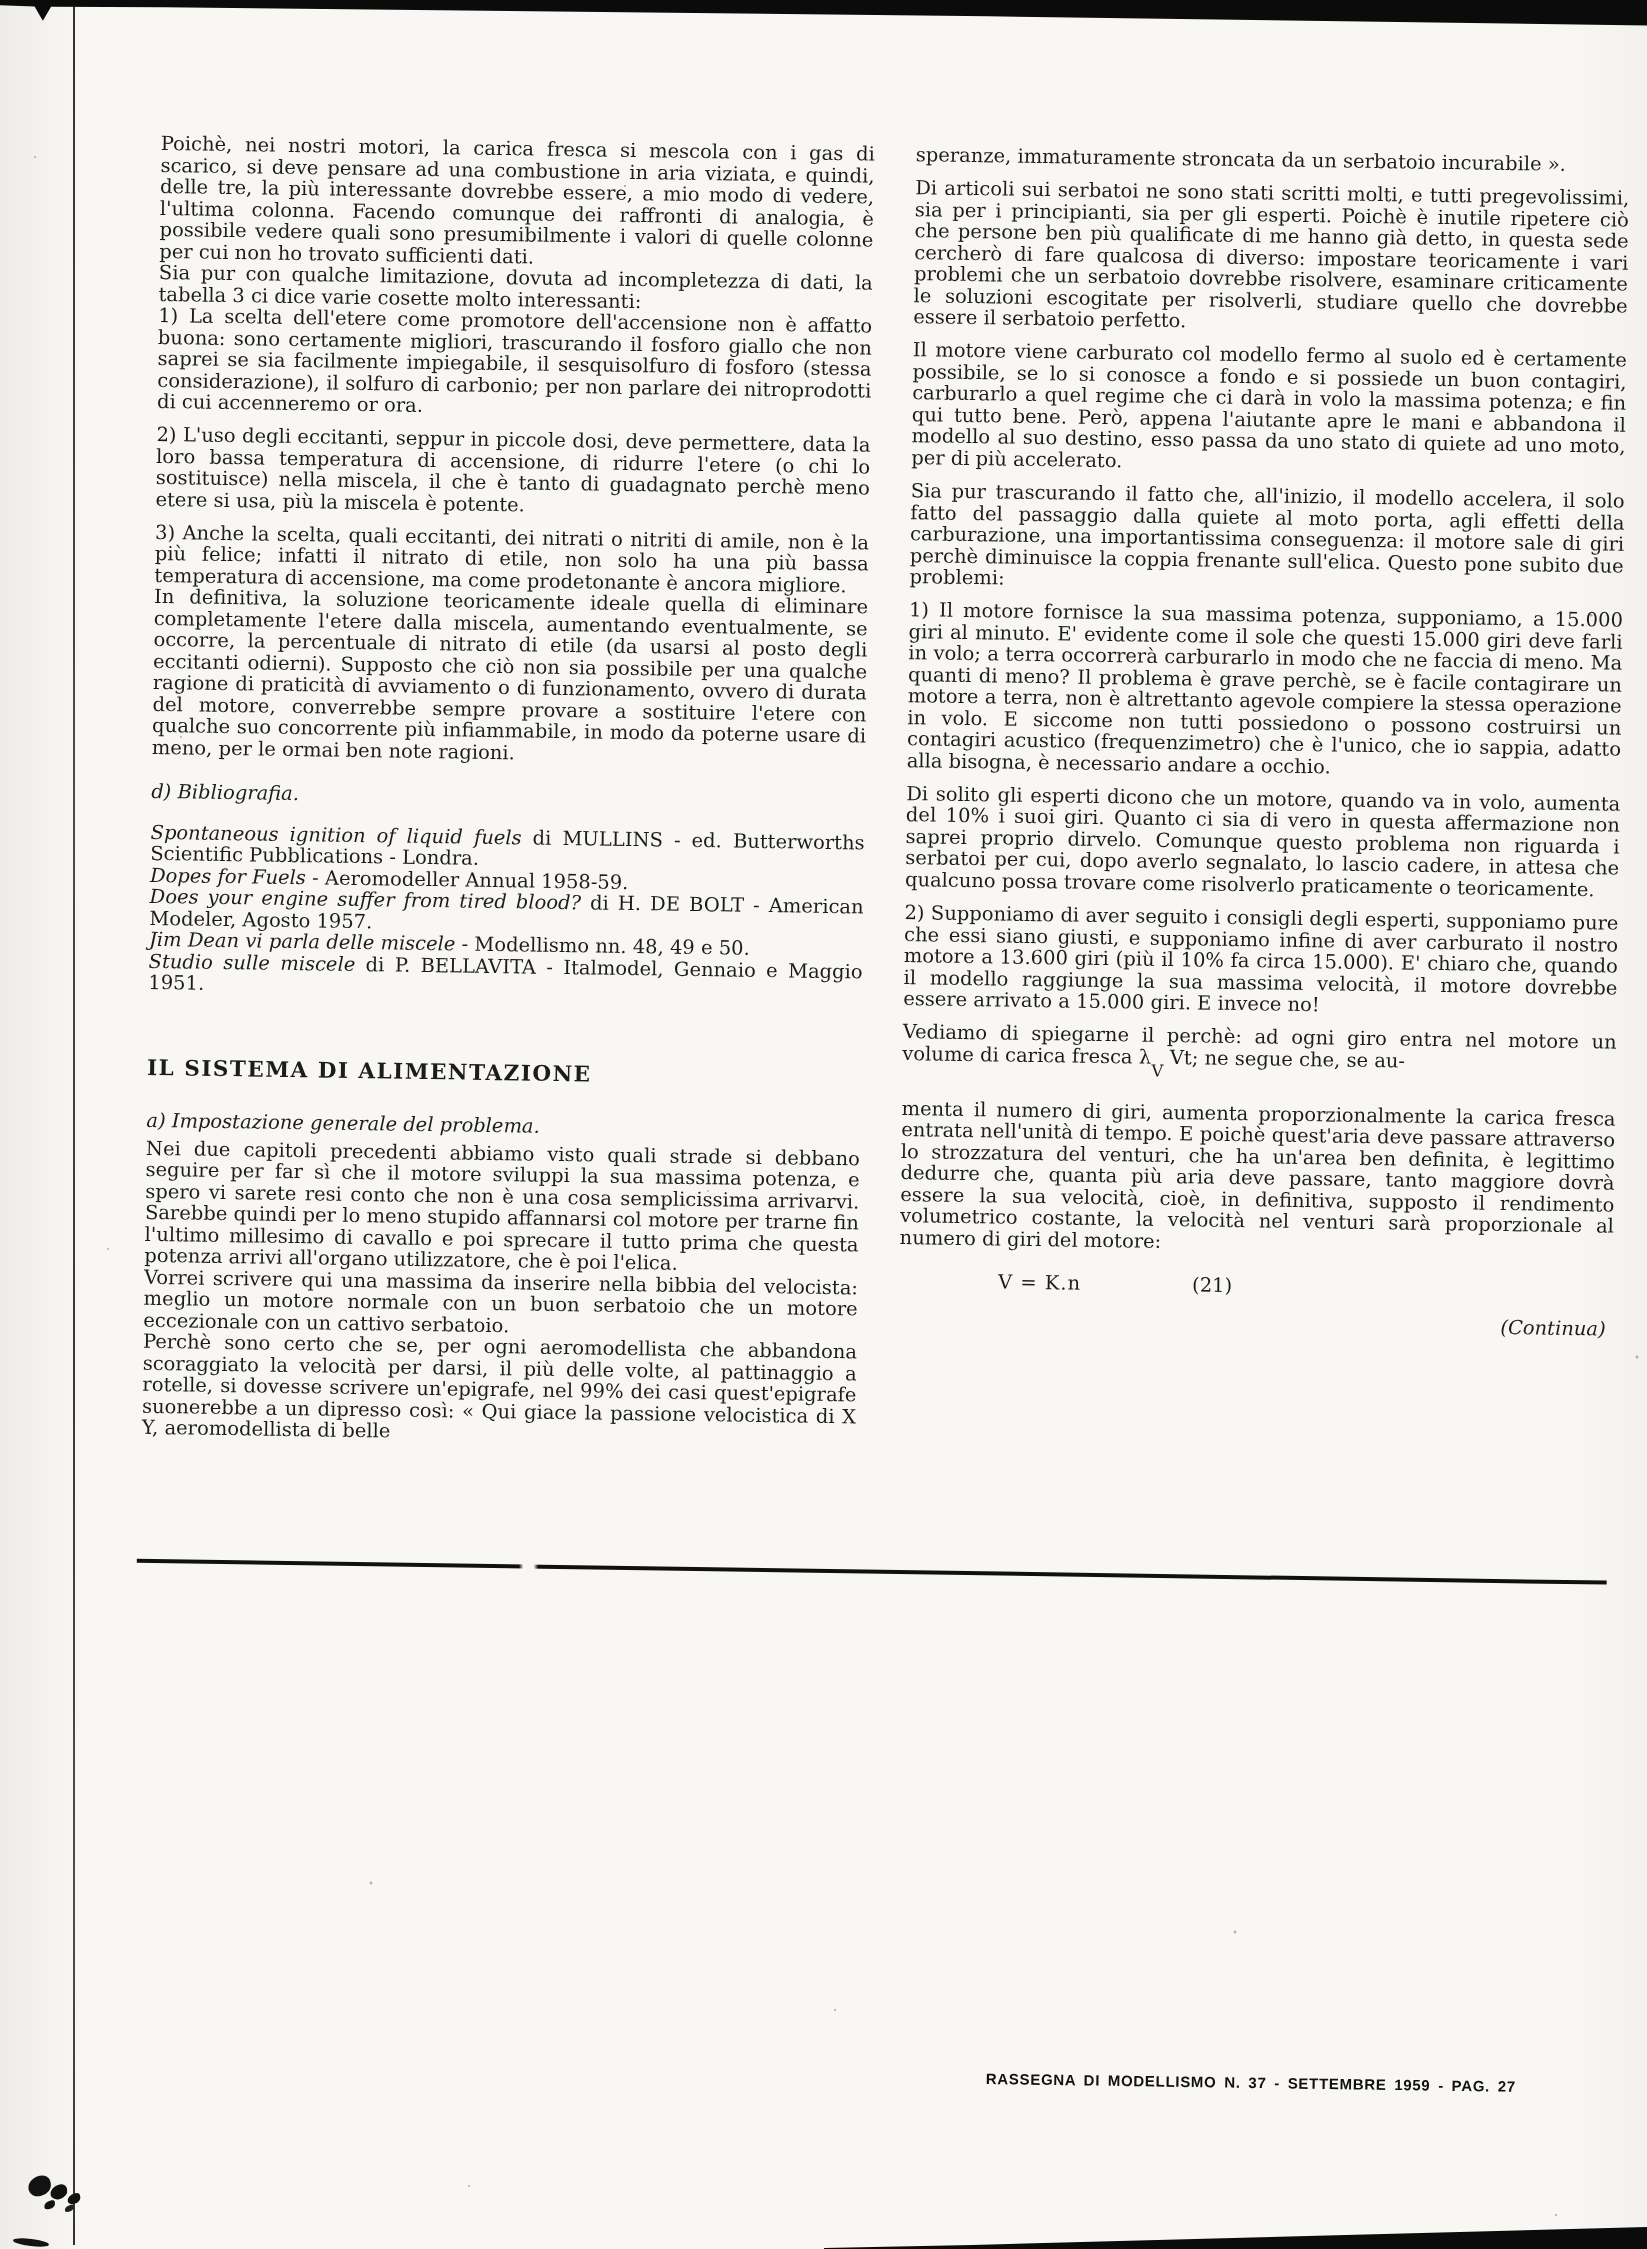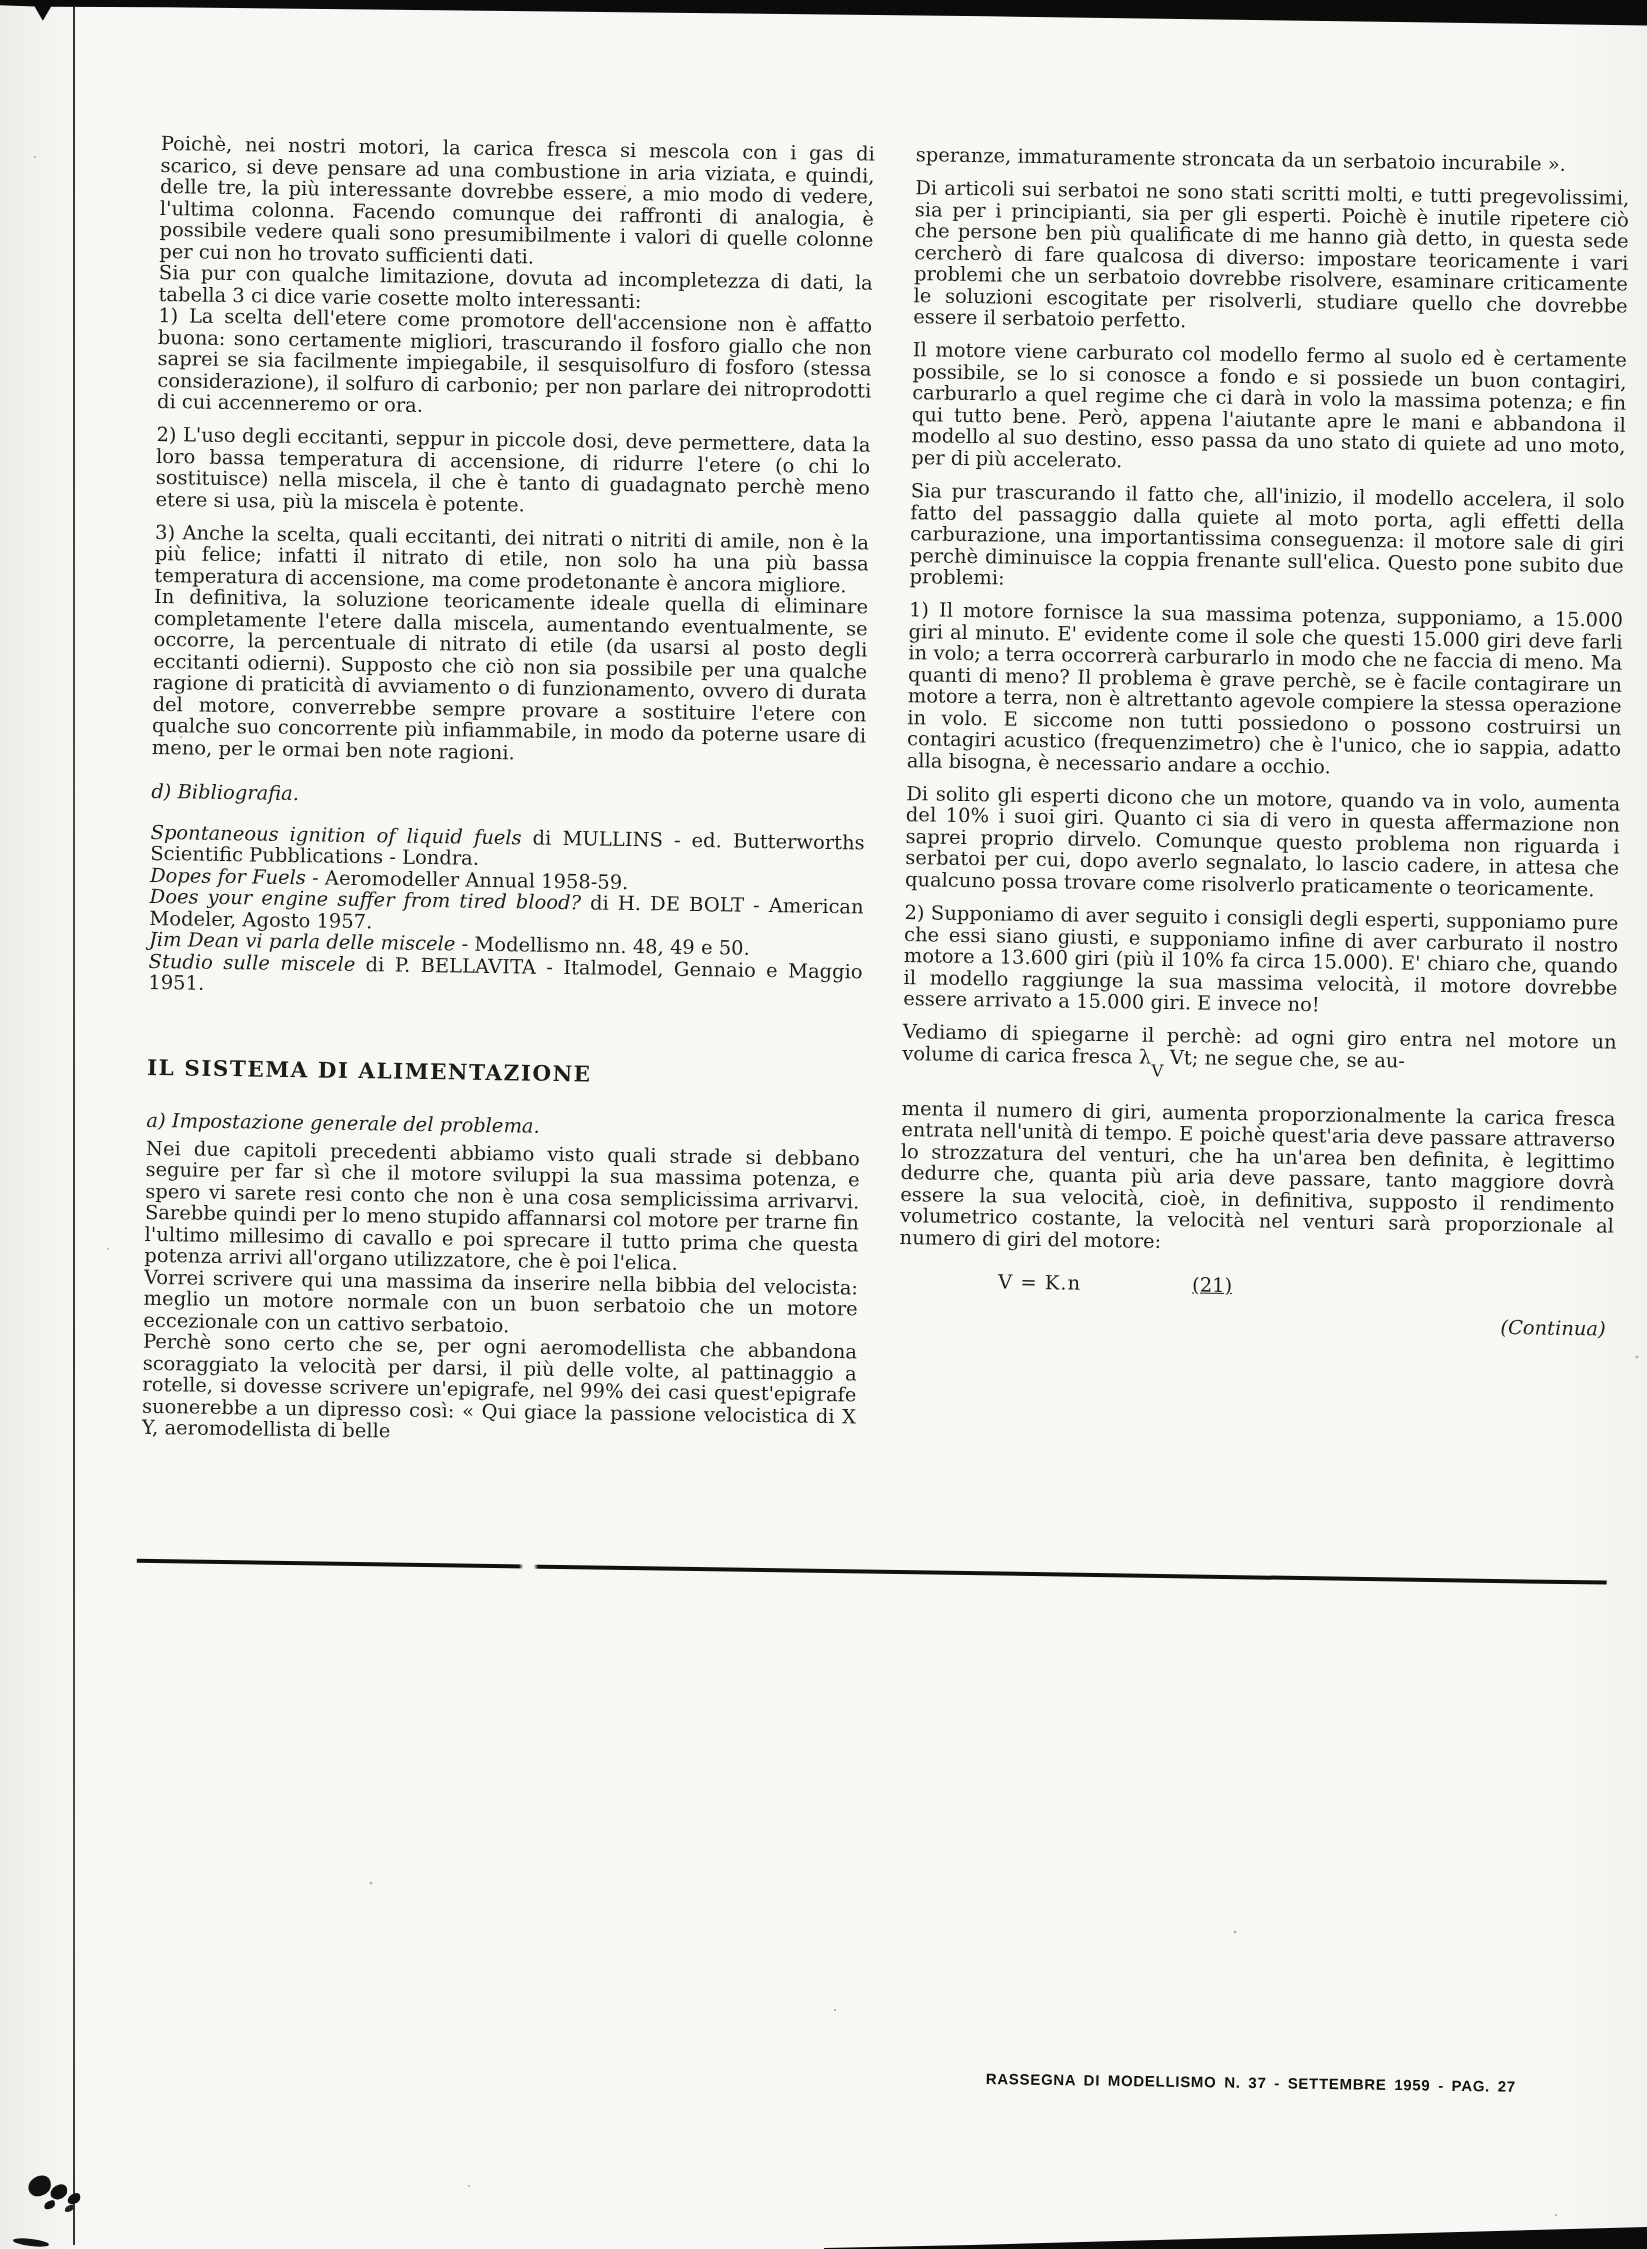--- a/index.html
+++ b/index.html
@@ -61,21 +61,21 @@
   .section-heading{
     font-size:21.5px;font-weight:bold;letter-spacing:1.5px;line-height:24.4px;
     margin:62px 0 30px 0;text-align:left;
   }
   .subhead{margin-bottom:5.9px;}
   .lambda{letter-spacing:0.5px;}
   .lambda-sub{font-size:16.6px;vertical-align:-12.7px;line-height:0;}
   .par-after-formula{margin-top:30px;}
   .equation{margin-top:21.5px;display:flex;align-items:baseline;text-align:left;}
   .eq-expr{margin-left:99px;letter-spacing:1px;}
-  .eq-num{margin-left:111px;text-decoration:underline;}
+  .eq-num{margin-left:111px;}
   .continua{text-align:right;margin-top:16.6px;font-style:italic;padding-right:6.8px;}
   .article-rule{
     position:absolute;left:-2.9px;top:1426px;width:1470px;height:3.9px;
     background:linear-gradient(90deg,#101010 0%,#101010 26%,transparent 26.3%,transparent 27%,#101010 27.3%,#101010 100%);
   }
   
   .footer{
     position:absolute;left:986px;top:2070px;white-space:nowrap;
     font-family:"Liberation Sans", sans-serif;font-weight:bold;
     font-size:15px;letter-spacing:0.7px;word-spacing:2.9px;color:#111;

